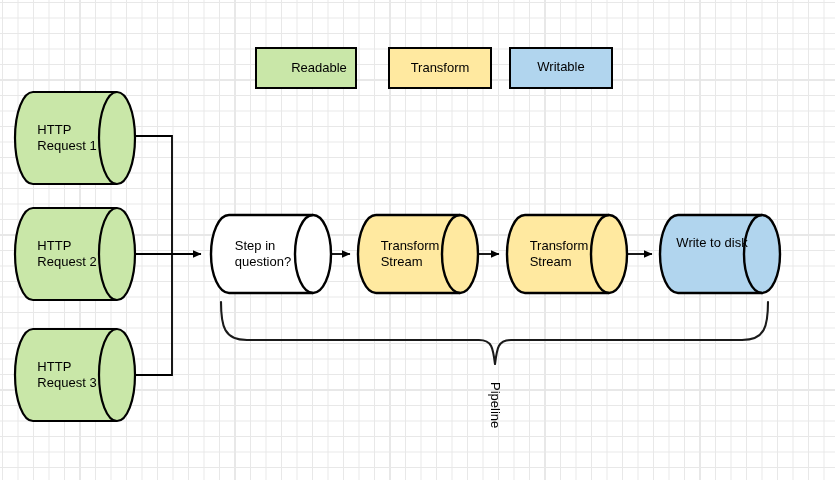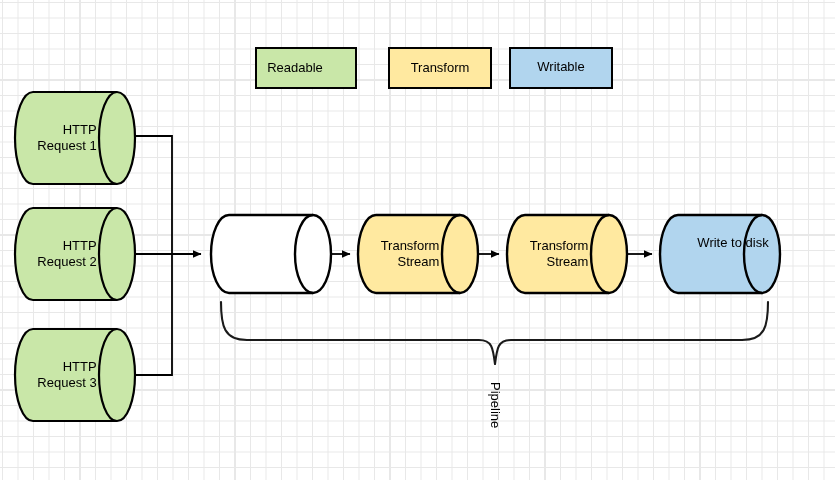--- a/index.html
+++ b/index.html
@@ -34,21 +34,21 @@
     left: 0;
     top: 0;
     width: 835px;
     height: 480px;
   }
   .node-label {
     position: absolute;
     display: flex;
     align-items: center;
     justify-content: center;
-    text-align: right;
+    text-align: left;
     color: #000000;
     font-size: 13px;
     line-height: 16px;
     pointer-events: none;
     white-space: pre-line;
   }
   .legend-label {
     position: absolute;
     display: flex;
     align-items: center;
@@ -140,38 +140,40 @@
                L 479,340
                C 492,340 493,348 495,364
                C 497,348 498,340 511,340
                L 742,340
                C 765,340 768,326 768,302" fill="none" stroke="#1a1a1a" stroke-width="2.1" stroke-linecap="round" stroke-linejoin="round"></path>
     </g>
   </svg>
 
   <div style="position:absolute;left:255px;top:47px;width:102px;height:42px;
               background:#c9e7a8;border:2px solid #000000;box-sizing:border-box;"></div>
-  <div class="legend-label" style="left:244px;top:47px;width:102px;height:42px;">Readable</div>
+  <div class="legend-label" style="left:268px;top:47px;width:102px;height:42px;">Readable</div>
 
   <div style="position:absolute;left:388px;top:47px;width:104px;height:42px;
               background:#ffe9a0;border:2px solid #000000;box-sizing:border-box;"></div>
   <div class="legend-label" style="left:388px;top:47px;width:104px;height:42px;">Transform</div>
 
   <div style="position:absolute;left:509px;top:47px;width:104px;height:42px;
               background:#b1d5ee;border:2px solid #000000;box-sizing:border-box;"></div>
   <div class="legend-label" style="left:509px;top:47px;width:104px;height:40px;">Writable</div>
 
   <div class="node-label" style="left:15px;top:92px;width:104px;height:92px;">HTTP
 Request 1</div>
   <div class="node-label" style="left:15px;top:208px;width:104px;height:92px;">HTTP
 Request 2</div>
   <div class="node-label" style="left:15px;top:329px;width:104px;height:92px;">HTTP
 Request 3</div>
 
+  <div class="node-label" style="left:211px;top:215px;width:104px;height:78px;">Step in
+question?</div>
   <div class="node-label" style="left:358px;top:215px;width:104px;height:78px;">Transform
 Stream</div>
   <div class="node-label" style="left:507px;top:215px;width:104px;height:78px;">Transform
 Stream</div>
-  <div class="node-label" style="left:660px;top:215px;width:104px;height:55px;margin-left:21px;">Write to disk</div>
+  <div class="node-label" style="left:660px;top:215px;width:104px;height:55px;">Write to disk</div>
 
   <div class="brace-label" style="left:503px;top:382px;">Pipeline</div>
 
 </div>
 
 </body></html>

